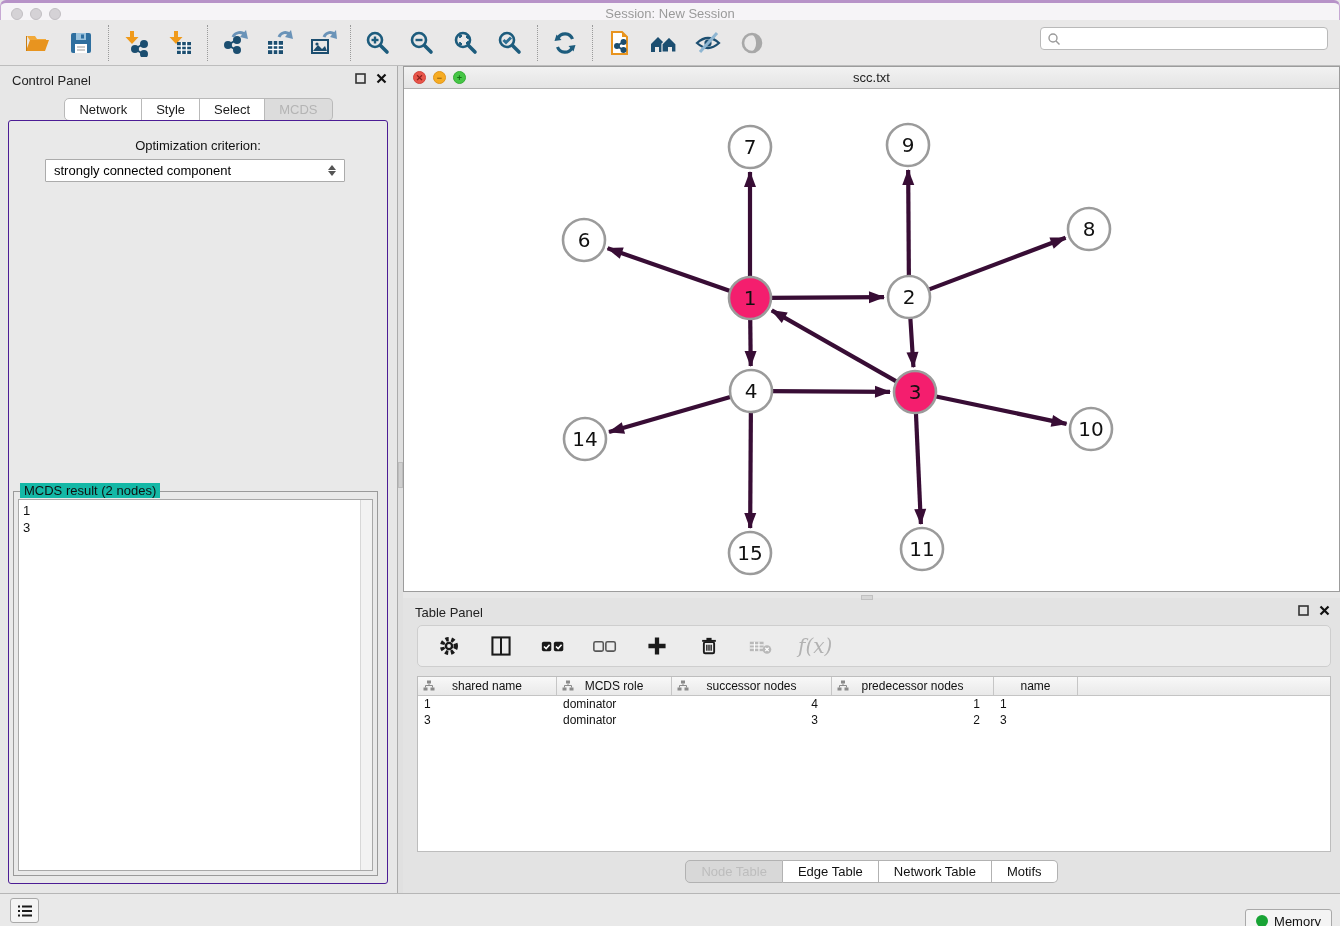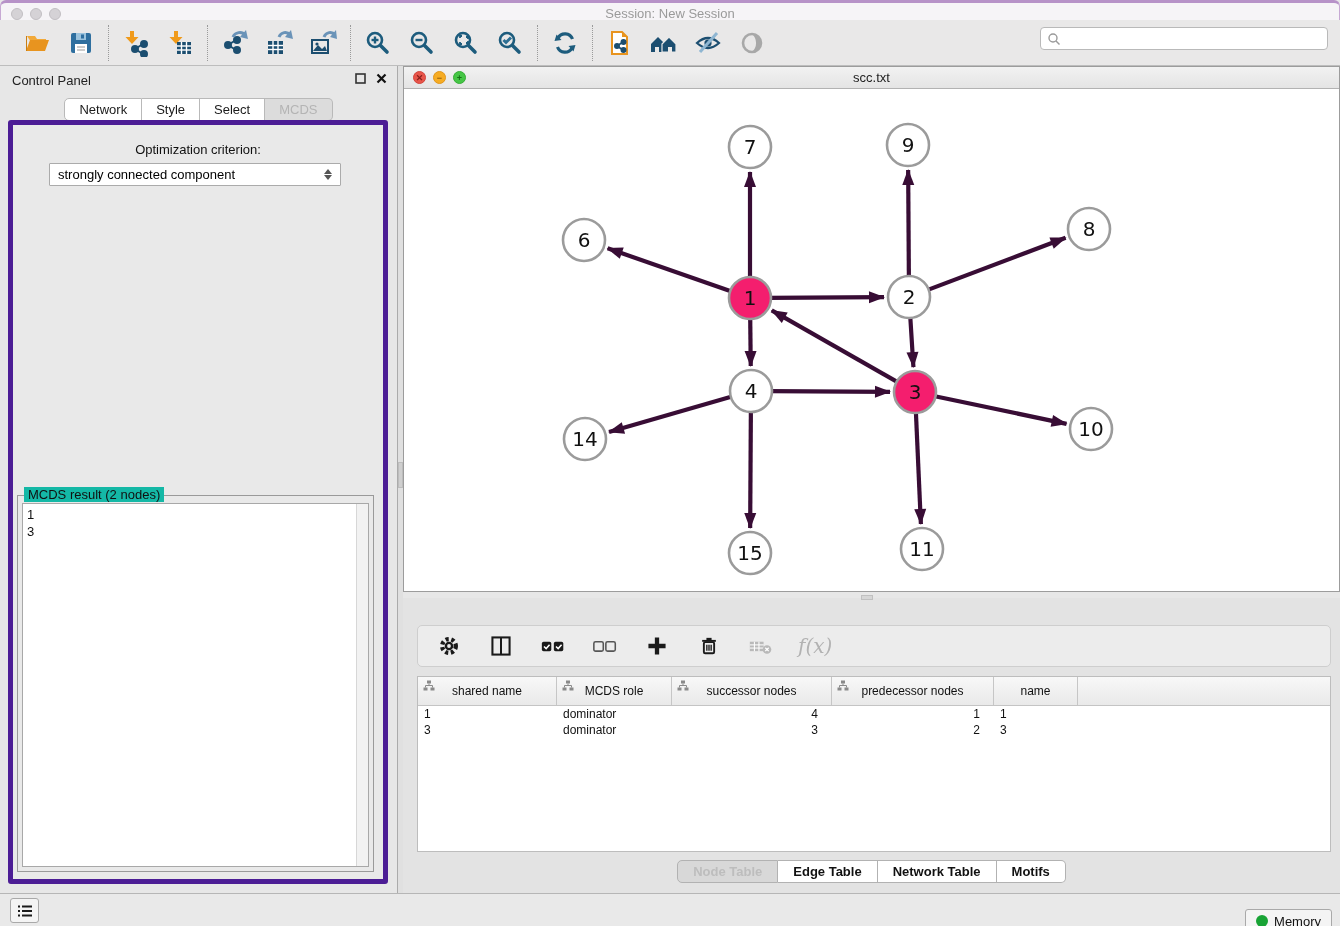--- a/index.html
+++ b/index.html
@@ -28,21 +28,21 @@
   .control-panel { position:absolute; left:0; top:66px; width:397px; height:827px; background:#e7e7e7; }
   .panel-head { position:relative; height:28px; }
   .panel-head .ph-title { position:absolute; left:12px; top:7px; font-size:13px; color:#222; }
   .panel-head .ph-icons { position:absolute; right:10px; top:7px; display:flex; gap:10px; align-items:center; }
   .tabrow { display:flex; justify-content:center; margin-top:4px; }
   .tab { padding:3px 14px; background:#fff; border:1px solid #b9b9b9; border-left:none; font-size:13px; color:#1a1a1a; }
   .tab:first-child { border-left:1px solid #b9b9b9; border-radius:5px 0 0 5px; }
   .tab:last-child { border-radius:0 5px 5px 0; }
   .tab.selected { background:#dcdcdc; color:#b4b4b4; }
   .cp-content { position:absolute; left:8px; right:9px; top:54px; bottom:9px;
-    background:#e9e9e9; border:5px solid #4c1d95; border-radius:3px; }
+    background:#e9e9e9; border:1px solid #4c1d95; border-radius:3px; }
   .opt-label { position:absolute; left:0; right:0; top:17px; text-align:center; color:#111; }
   .opt-select { position:absolute; left:36px; right:42px; top:38px; height:23px; background:#fff;
     border:1px solid #ababab; border-radius:1px; display:flex; align-items:center; padding:0 8px; font-size:13px; }
   .opt-select .spin { margin-left:auto; display:flex; flex-direction:column; gap:1px; }
   .opt-select .spin i { width:0; height:0; border-left:4px solid transparent; border-right:4px solid transparent; }
   .opt-select .spin i.up { border-bottom:5px solid #555; }
   .opt-select .spin i.down { border-top:5px solid #555; }
   .btn { background:#fff; border:1px solid #ababab; border-radius:5px; height:22px; padding:0 16px;
     font-size:13px; color:#111; }
   .btn-row { position:absolute; left:0; right:0; top:71px; display:flex; justify-content:center; gap:13px; }
@@ -70,29 +70,29 @@
   .tl .yellow { background:#f6ac23; border:1px solid #e0961b; color:rgba(100,60,0,.7); }
   .tl .green { background:#46c646; border:1px solid #35ad35; color:rgba(0,80,0,.7); }
   .net-canvas { position:absolute; left:0; top:22px; right:0; bottom:0; background:#fff; }
 
   
   .table-panel { position:absolute; left:403px; top:598px; width:937px; height:295px; background:#e3e3e3; }
   .tp-toolbar { position:absolute; left:14px; right:9px; top:27px; height:42px; background:#ececec;
     border:1px solid #cecece; border-radius:5px; display:flex; align-items:center; gap:22px; padding:0 16px; }
   .fx { font-family:"DejaVu Serif", serif; font-style:italic; font-size:20px; color:#b2b2b2; }
   .tp-table { position:absolute; left:14px; right:9px; top:78px; bottom:41px; background:#fff; border:1px solid #bdbdbd; overflow:hidden; }
-  .thead { display:flex; height:29px; background:linear-gradient(#f8f8f8,#e9e9e9); border-bottom:1px solid #c4c4c4; }
+  .thead { display:flex; height:19px; background:linear-gradient(#f8f8f8,#e9e9e9); border-bottom:1px solid #c4c4c4; }
   .th { display:flex; align-items:center; justify-content:center; gap:5px; font-size:12px; color:#111;
     border-right:1px solid #c6c6c6; position:relative; }
   .th .hicon { position:absolute; left:5px; top:3px; }
   .trow { display:flex; height:16px; font-size:12px; color:#111; }
   .td { padding:1px 6px; }
   .td.r { text-align:right; padding-right:14px; }
   .tp-tabs { position:absolute; left:0; right:0; bottom:10px; display:flex; justify-content:center; }
-  .tp-tab { padding:3px 15px; background:#fff; border:1px solid #b2b2b2; border-left:none; font-size:13px; font-weight:bold; color:#111; }
+  .tp-tab { padding:3px 15px; background:#fff; border:1px solid #b2b2b2; border-left:none; font-size:13px; font-weight:normal; color:#111; }
   .tp-tab:first-child { border-left:1px solid #b2b2b2; border-radius:5px 0 0 5px; }
   .tp-tab:last-child { border-radius:0 5px 5px 0; }
   .tp-tab.selected { background:#d8d8d8; color:#bdbdbd; }
 
   
   .statusbar { position:absolute; left:0; top:893px; width:1340px; height:33px; background:#e9e9e9; border-top:1px solid #b6b6b6; }
   .sb-left-btn { position:absolute; left:10px; top:4px; width:29px; height:25px; background:#f4f4f4;
     border:1px solid #a9a9a9; border-radius:3px; display:flex; align-items:center; justify-content:center; }
   .sb-mem-btn { position:absolute; right:8px; top:15px; height:24px; background:#f4f4f4; border:1px solid #a9a9a9;
     border-radius:3px; display:flex; align-items:center; gap:6px; padding:0 10px; font-size:13px; color:#111; }
@@ -380,20 +380,31 @@
         <text x="518" y="460" dy="0.35em" text-anchor="middle" font-size="20" fill="#111" font-family="DejaVu Sans, sans-serif">11</text>
         <circle cx="181" cy="350" r="21" fill="#ffffff" stroke="#9b9b9b" stroke-width="2.6"></circle>
         <text x="181" y="350" dy="0.35em" text-anchor="middle" font-size="20" fill="#111" font-family="DejaVu Sans, sans-serif">14</text>
         <circle cx="346" cy="464" r="21" fill="#ffffff" stroke="#9b9b9b" stroke-width="2.6"></circle>
         <text x="346" y="464" dy="0.35em" text-anchor="middle" font-size="20" fill="#111" font-family="DejaVu Sans, sans-serif">15</text>
       </svg>
   </div>
 </div>
 
 <div class="table-panel">
+  <div class="panel-head">
+    <span class="ph-title">Table Panel</span>
+    <span class="ph-icons">
+      <svg width="11" height="11" viewBox="0 0 11 11">
+          <rect x="1" y="1" width="9" height="9" fill="none" stroke="#333" stroke-width="1.6"></rect>
+        </svg>
+      <svg width="11" height="11" viewBox="0 0 11 11">
+          <path d="M1.5 1.5 L9.5 9.5 M9.5 1.5 L1.5 9.5" stroke="#111" stroke-width="2.2"></path>
+        </svg>
+    </span>
+  </div>
   <div class="tp-toolbar">
     <span class="tbtn">
       <svg width="24" height="24" viewBox="0 0 28 28">
           <circle cx="14" cy="14" r="8" fill="none" stroke="#1a1a1a" stroke-width="5" stroke-dasharray="3.6 3.1"></circle>
           <circle cx="14" cy="14" r="5" fill="#1a1a1a"></circle>
           <circle cx="14" cy="14" r="2.2" fill="#ececec"></circle>
         </svg>
     </span>
     <span class="tbtn">
       <svg width="24" height="24" viewBox="0 0 28 28">

